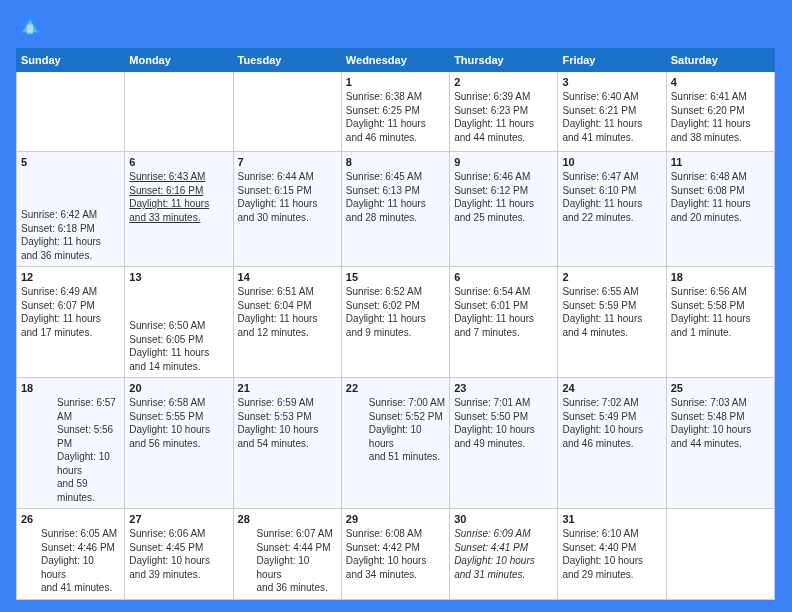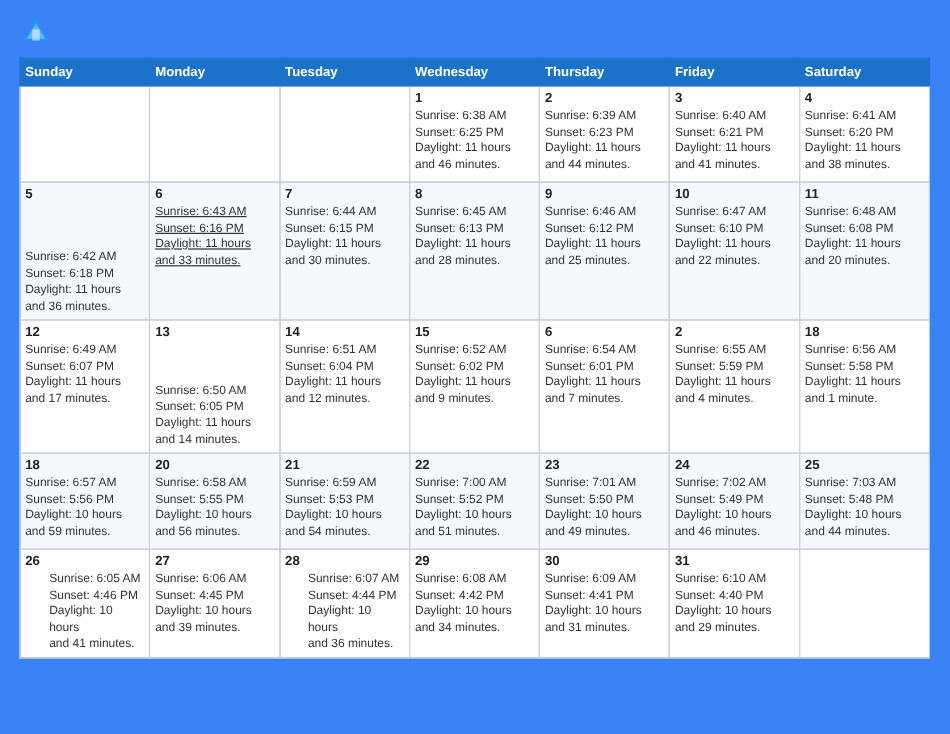--- a/index.html
+++ b/index.html
@@ -257,42 +257,42 @@
             <div class="day-number">18</div>
             <div class="day-info" style="white-space: pre-line;">Sunrise: 6:56 AM
 Sunset: 5:58 PM
 Daylight: 11 hours
 and 1 minute.</div>
           </td>
         </tr>
         <tr>
           <td>
             <div class="day-number">18</div>
-            <div class="day-info" style="white-space: pre-line;">Sunrise: 6:57 AM
+            <div class="day-info" style="white-space: pre-line; margin-left: 36px;">Sunrise: 6:57 AM
 Sunset: 5:56 PM
 Daylight: 10 hours
 and 59 minutes.</div>
           </td>
           <td>
             <div class="day-number">20</div>
             <div class="day-info" style="white-space: pre-line;">Sunrise: 6:58 AM
 Sunset: 5:55 PM
 Daylight: 10 hours
 and 56 minutes.</div>
           </td>
           <td>
             <div class="day-number">21</div>
             <div class="day-info" style="white-space: pre-line;">Sunrise: 6:59 AM
 Sunset: 5:53 PM
 Daylight: 10 hours
 and 54 minutes.</div>
           </td>
           <td>
             <div class="day-number">22</div>
-            <div class="day-info" style="white-space: pre-line;">Sunrise: 7:00 AM
+            <div class="day-info" style="white-space: pre-line; margin-left: 23px;">Sunrise: 7:00 AM
 Sunset: 5:52 PM
 Daylight: 10 hours
 and 51 minutes.</div>
           </td>
           <td>
             <div class="day-number">23</div>
             <div class="day-info" style="white-space: pre-line;">Sunrise: 7:01 AM
 Sunset: 5:50 PM
 Daylight: 10 hours
 and 49 minutes.</div>
@@ -336,21 +336,21 @@
           </td>
           <td>
             <div class="day-number">29</div>
             <div class="day-info" style="white-space: pre-line;">Sunrise: 6:08 AM
 Sunset: 4:42 PM
 Daylight: 10 hours
 and 34 minutes.</div>
           </td>
           <td>
             <div class="day-number">30</div>
-            <div class="day-info" style="white-space: pre-line;">Sunrise: 6:09 AM
+            <div class="day-info" style="white-space: pre-line; font-style: italic;">Sunrise: 6:09 AM
 Sunset: 4:41 PM
 Daylight: 10 hours
 and 31 minutes.</div>
           </td>
           <td>
             <div class="day-number">31</div>
             <div class="day-info" style="white-space: pre-line;">Sunrise: 6:10 AM
 Sunset: 4:40 PM
 Daylight: 10 hours
 and 29 minutes.</div>

